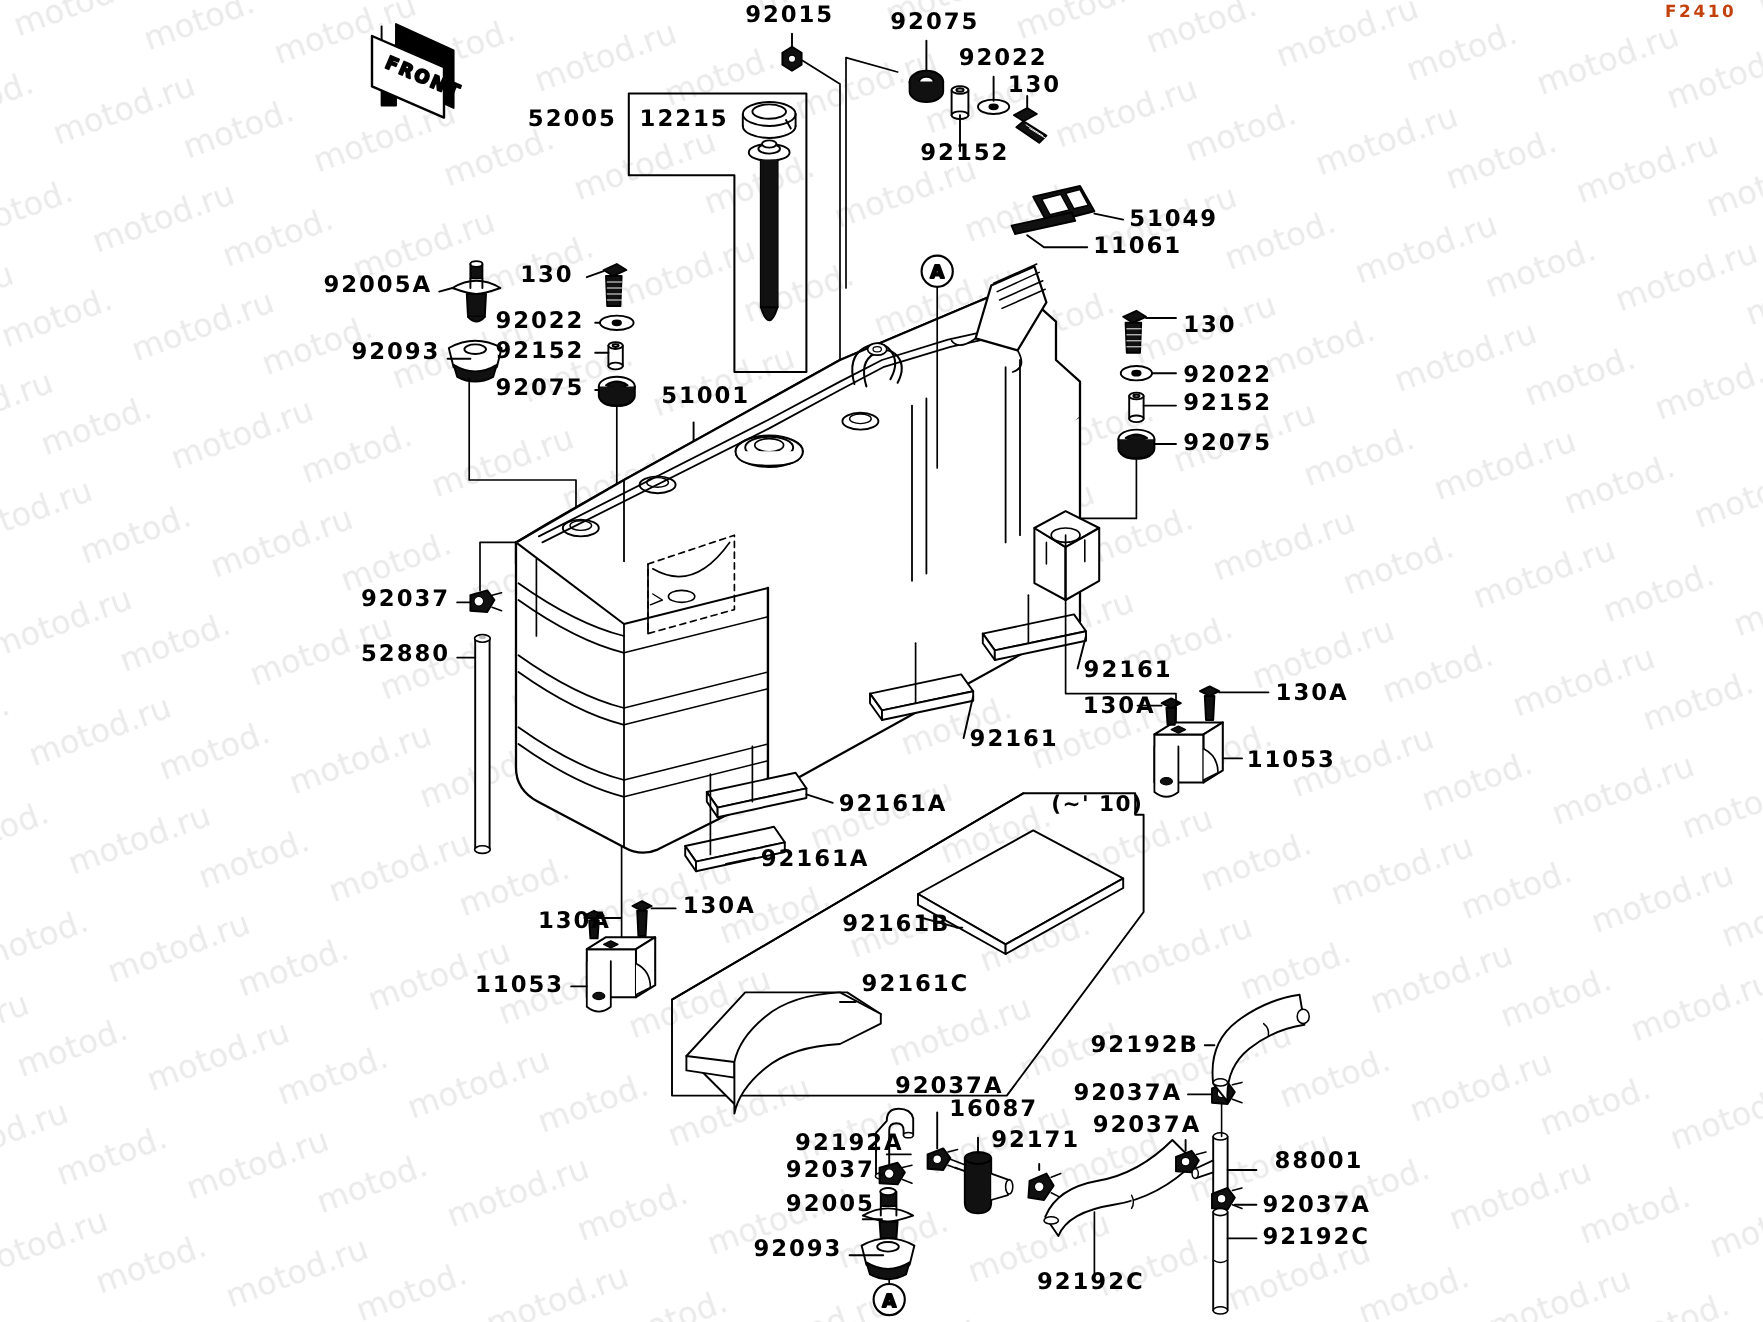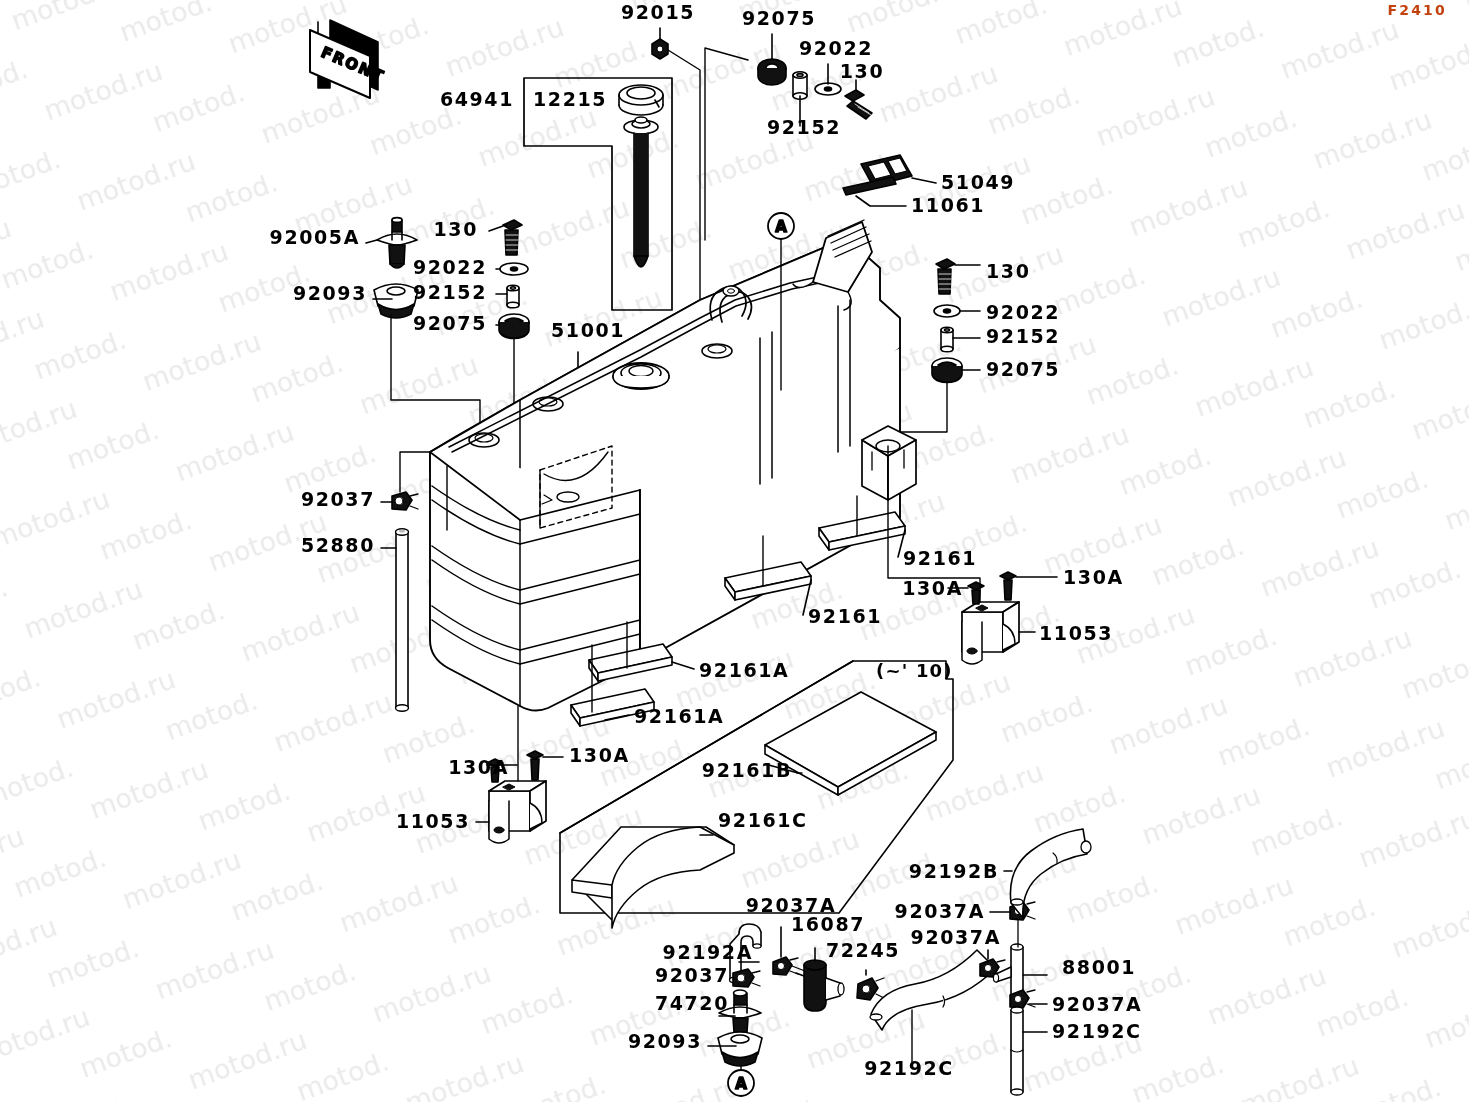--- a/index.html
+++ b/index.html
@@ -533,21 +533,21 @@
   </svg>
 
   <div class="code">F2410</div>
 
   <div class="lbl c" style="left:658px;top:3px">92015</div>
   <div class="lbl c" style="left:779px;top:9px">92075</div>
   <div class="lbl c" style="left:836px;top:39px">92022</div>
   <div class="lbl c" style="left:862px;top:62px">130</div>
   <div class="lbl c" style="left:804px;top:118px">92152</div>
 
-  <div class="lbl r" style="left:514px;top:90px">64941</div>
+  <div class="lbl r" style="left:514px;top:90px">52005</div>
   <div class="lbl" style="left:533px;top:90px">12215</div>
 
   <div class="lbl" style="left:941px;top:173px">51049</div>
   <div class="lbl" style="left:911px;top:196px">11061</div>
 
   <div class="lbl r" style="left:360px;top:228px">92005A</div>
   <div class="lbl r" style="left:478px;top:220px">130</div>
   <div class="lbl r" style="left:487px;top:258px">92022</div>
   <div class="lbl r" style="left:367px;top:284px">92093</div>
   <div class="lbl r" style="left:487px;top:283px">92152</div>
@@ -574,26 +574,26 @@
   <div class="lbl" style="left:718px;top:811px">92161C</div>
 
   <div class="lbl r" style="left:509px;top:758px">130A</div>
   <div class="lbl" style="left:569px;top:746px">130A</div>
   <div class="lbl r" style="left:470px;top:812px">11053</div>
 
   <div class="lbl r" style="left:999px;top:862px">92192B</div>
   <div class="lbl c" style="left:791px;top:896px">92037A</div>
   <div class="lbl c" style="left:828px;top:915px">16087</div>
   <div class="lbl r" style="left:985px;top:902px">92037A</div>
-  <div class="lbl c" style="left:863px;top:941px">72245</div>
+  <div class="lbl c" style="left:863px;top:941px">92171</div>
   <div class="lbl r" style="left:1001px;top:928px">92037A</div>
   <div class="lbl" style="left:1062px;top:958px">88001</div>
   <div class="lbl r" style="left:753px;top:943px">92192A</div>
   <div class="lbl r" style="left:729px;top:966px">92037</div>
-  <div class="lbl r" style="left:729px;top:994px">74720</div>
+  <div class="lbl r" style="left:729px;top:994px">92005</div>
   <div class="lbl r" style="left:702px;top:1032px">92093</div>
   <div class="lbl" style="left:1052px;top:995px">92037A</div>
   <div class="lbl" style="left:1052px;top:1022px">92192C</div>
   <div class="lbl c" style="left:909px;top:1059px">92192C</div>
 
   <div class="lbl small" style="left:876px;top:662px">(~' 10)</div>
 
 </div>
 
 </body></html>

